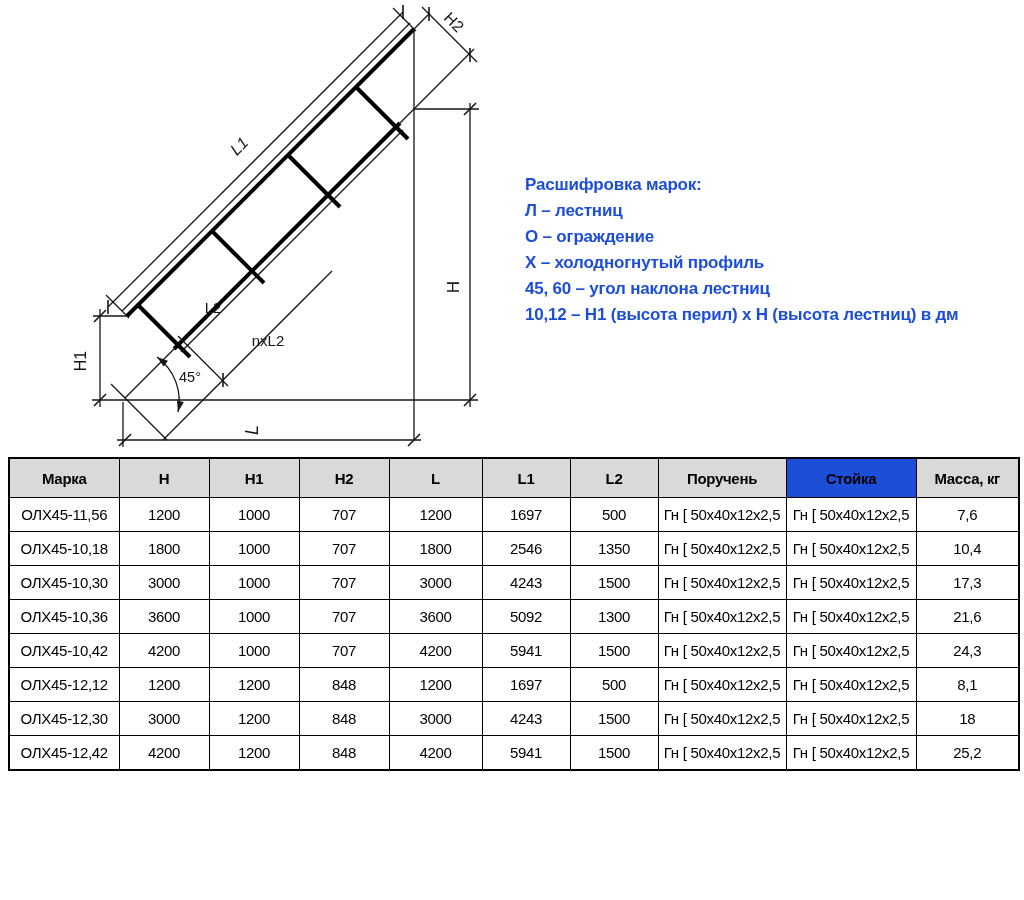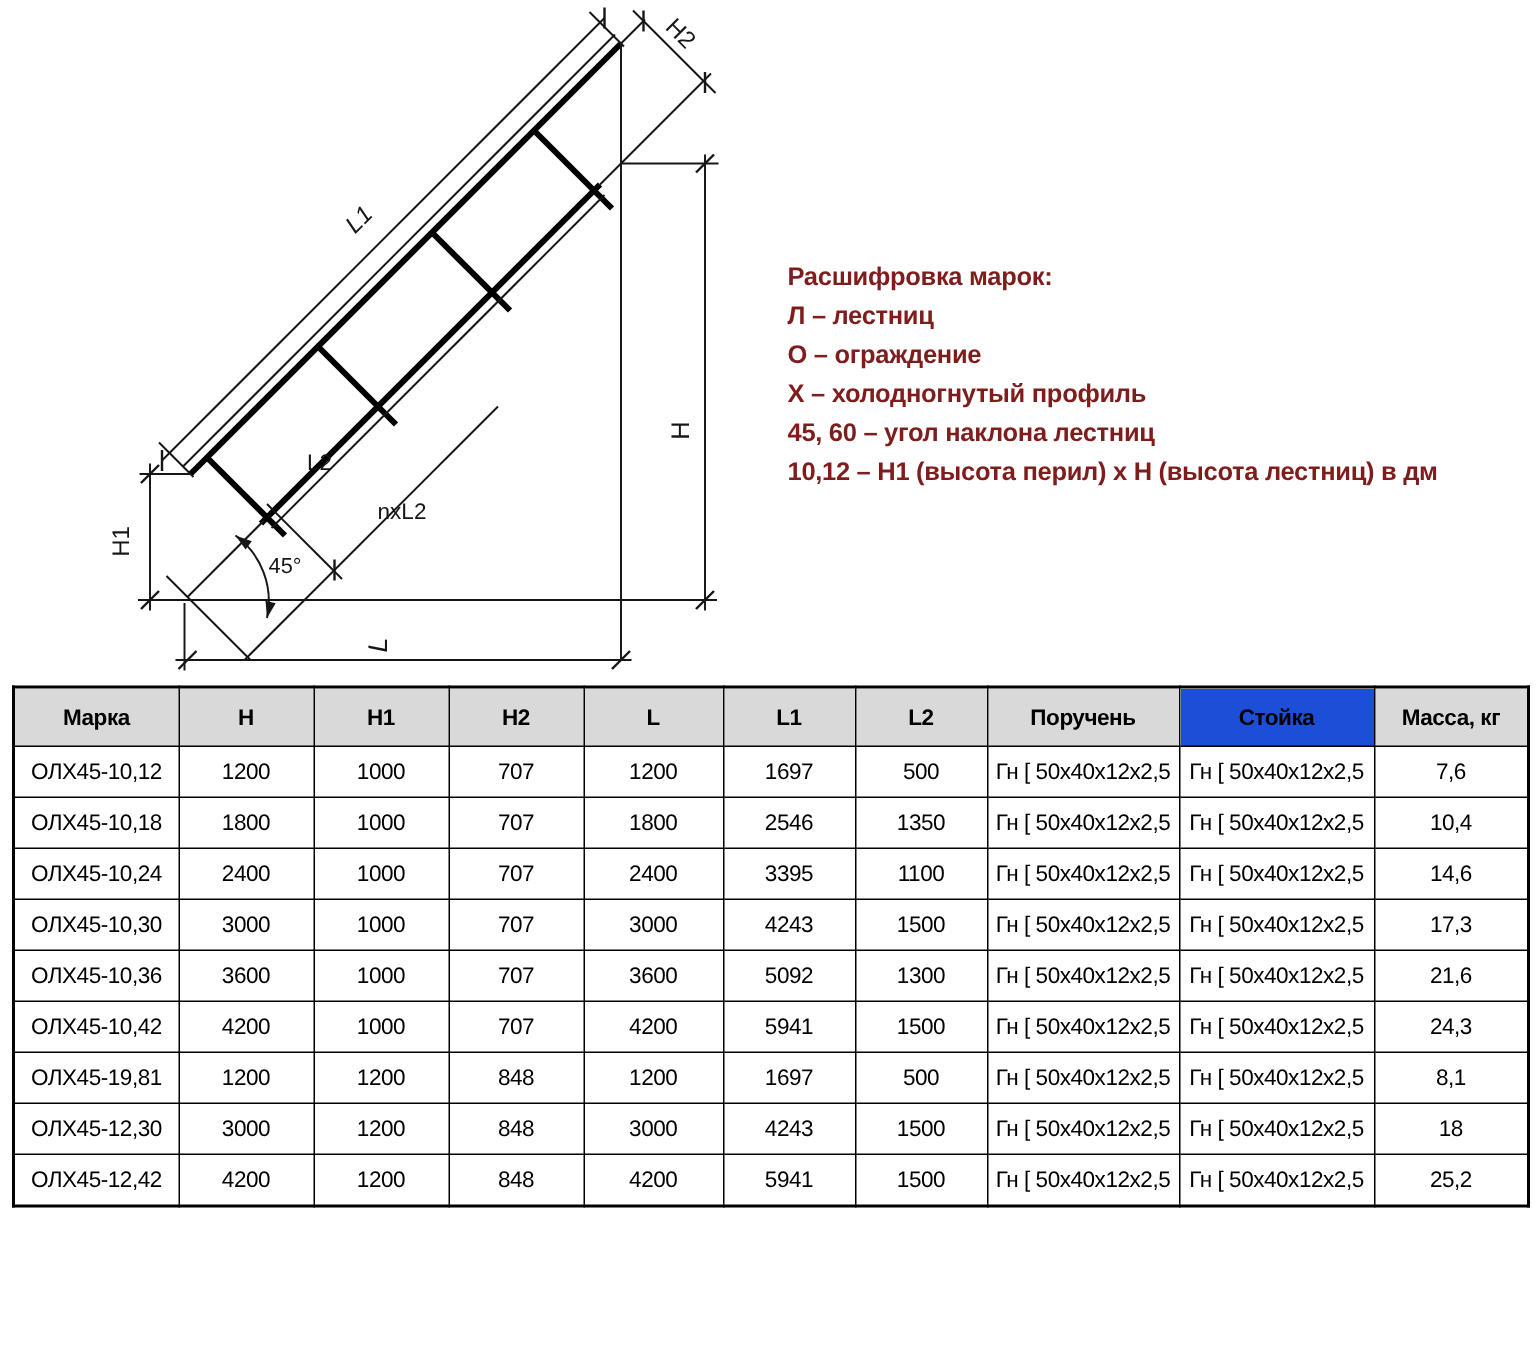--- a/index.html
+++ b/index.html
@@ -5,21 +5,21 @@
   html,body{margin:0;padding:0;background:#ffffff;}
   body{width:1024px;height:900px;position:relative;font-family:"Liberation Sans",sans-serif;color:#000;}
   .drawing-wrap{position:absolute;left:0;top:0;width:1024px;height:456px;}
   svg{display:block;}
   .tk{stroke:#000;stroke-width:4;fill:none;}
   .tn{stroke:#161616;stroke-width:1.3;fill:none;}
   .tick{stroke:#161616;stroke-width:1.6;fill:none;}
   .dimtxt{font-family:"Liberation Sans",sans-serif;fill:#161616;}
   .it{font-style:italic;}
   .legend{position:absolute;left:525px;top:172px;font-size:17px;line-height:26px;
-          font-weight:600;letter-spacing:-0.2px;color:#7f1d1d;}
+          font-weight:600;letter-spacing:-0.2px;color:#1d4ed8;}
   .legend div{white-space:nowrap;}
   .tbl-wrap{position:absolute;left:8px;top:457px;width:1010px;}
   table{border-collapse:collapse;table-layout:fixed;width:1010px;
         font-family:"Liberation Sans",sans-serif;font-size:15px;letter-spacing:-0.3px;}
   th,td{border:1.5px solid #000;text-align:center;vertical-align:middle;
         padding:0;overflow:hidden;white-space:nowrap;}
   thead th{background:#d9d9d9;font-weight:bold;height:38px;font-size:15px;}
   tbody td{height:33px;background:#fff;}
   table{border:2px solid #000;}
 </style>
@@ -129,21 +129,21 @@
           <th style="background: rgb(217, 217, 217);">L</th>
           <th style="background: rgb(217, 217, 217);">L1</th>
           <th style="background: rgb(217, 217, 217);">L2</th>
           <th style="background: rgb(217, 217, 217);">Поручень</th>
           <th style="background: #1d4ed8;">Стойка</th>
           <th style="background: rgb(217, 217, 217);">Масса, кг</th>
         </tr>
       </thead>
     <tbody>
         <tr>
-          <td>ОЛХ45-10,12</td>
+          <td>ОЛХ45-11,56</td>
           <td>1200</td>
           <td>1000</td>
           <td>707</td>
           <td>1200</td>
           <td>1697</td>
           <td>500</td>
           <td>Гн [ 50х40х12х2,5</td>
           <td>Гн [ 50х40х12х2,5</td>
           <td>7,6</td>
         </tr>
@@ -153,32 +153,20 @@
           <td>1000</td>
           <td>707</td>
           <td>1800</td>
           <td>2546</td>
           <td>1350</td>
           <td>Гн [ 50х40х12х2,5</td>
           <td>Гн [ 50х40х12х2,5</td>
           <td>10,4</td>
         </tr>
         <tr>
-          <td>ОЛХ45-10,24</td>
-          <td>2400</td>
-          <td>1000</td>
-          <td>707</td>
-          <td>2400</td>
-          <td>3395</td>
-          <td>1100</td>
-          <td>Гн [ 50х40х12х2,5</td>
-          <td>Гн [ 50х40х12х2,5</td>
-          <td>14,6</td>
-        </tr>
-        <tr>
           <td>ОЛХ45-10,30</td>
           <td>3000</td>
           <td>1000</td>
           <td>707</td>
           <td>3000</td>
           <td>4243</td>
           <td>1500</td>
           <td>Гн [ 50х40х12х2,5</td>
           <td>Гн [ 50х40х12х2,5</td>
           <td>17,3</td>
@@ -201,21 +189,21 @@
           <td>1000</td>
           <td>707</td>
           <td>4200</td>
           <td>5941</td>
           <td>1500</td>
           <td>Гн [ 50х40х12х2,5</td>
           <td>Гн [ 50х40х12х2,5</td>
           <td>24,3</td>
         </tr>
         <tr>
-          <td>ОЛХ45-19,81</td>
+          <td>ОЛХ45-12,12</td>
           <td>1200</td>
           <td>1200</td>
           <td>848</td>
           <td>1200</td>
           <td>1697</td>
           <td>500</td>
           <td>Гн [ 50х40х12х2,5</td>
           <td>Гн [ 50х40х12х2,5</td>
           <td>8,1</td>
         </tr>

